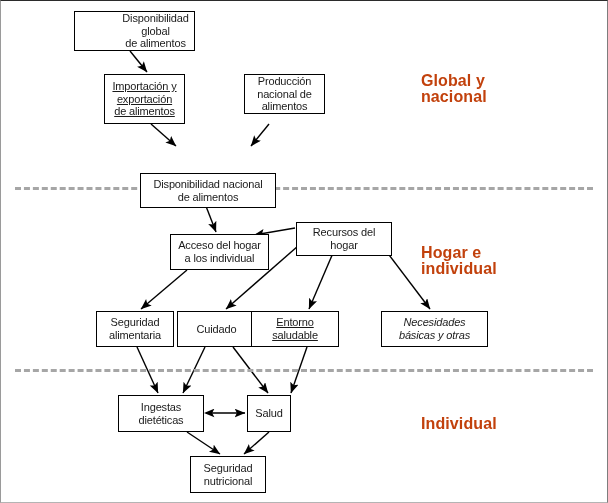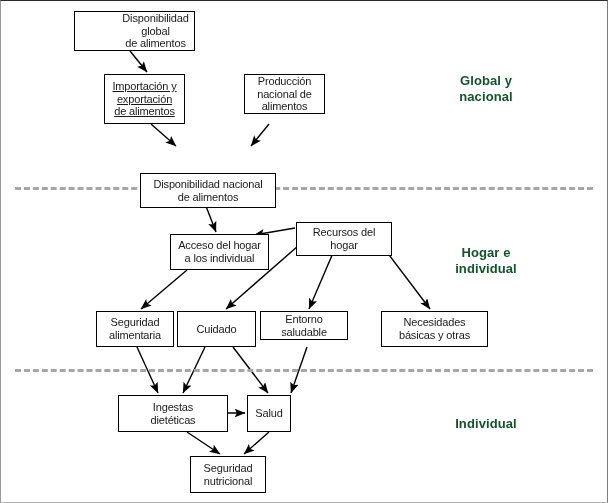--- a/index.html
+++ b/index.html
@@ -29,25 +29,24 @@
     display:flex;
     align-items:center;
     justify-content:center;
     padding:1px 2px;
     white-space:pre-line;
     z-index:3;
     letter-spacing:-0.15px;
   }
   .zone-label{
     position:absolute;
-    color:#14532d;
+    color:#c2410c;
     font-weight:bold;
-    font-size:13px;
+    font-size:16px;
     line-height:16px;
-    text-align:center;
     white-space:pre-line;
     z-index:2;
     letter-spacing:0.1px;
   }
   .divider{
     position:absolute;
     left:14px;right:14px;
     height:0;
     border-top:3px dashed #a6a6a6;
     z-index:1;
@@ -107,24 +106,24 @@
 alimentos</div>
     <div class="node" style="left:139px;top:147px;width:136px;height:35px;margin-top:25px;">Disponibilidad nacional
 de alimentos</div>
     <div class="node" style="left:295px;top:203px;width:96px;height:34px;margin-top:18px;">Recursos del
 hogar</div>
     <div class="node" style="left:169px;top:233px;width:99px;height:36px;">Acceso del hogar
 a los individual</div>
     <div class="node" style="left:95px;top:310px;width:78px;height:36px;">Seguridad
 alimentaria</div>
     <div class="node" style="left:176px;top:310px;width:79px;height:36px;">Cuidado</div>
-    <div class="node" style="left:259px;top:310px;width:88px;height:29px;">Entorno
+    <div class="node" style="left:250px;top:310px;width:88px;height:36px;text-decoration:underline;">Entorno
 saludable</div>
-    <div class="node" style="left:380px;top:310px;width:107px;height:36px;">Necesidades
+    <div class="node" style="left:380px;top:310px;width:107px;height:36px;font-style:italic;">Necesidades
 básicas y otras</div>
-    <div class="node" style="left:117px;top:394px;width:110px;height:37px;">Ingestas
+    <div class="node" style="left:117px;top:394px;width:86px;height:37px;">Ingestas
 dietéticas</div>
     <div class="node" style="left:246px;top:394px;width:44px;height:37px;">Salud</div>
     <div class="node" style="left:189px;top:455px;width:76px;height:37px;">Seguridad
 nutricional</div>
 
   </div>
 </div>
 
 </body></html>

